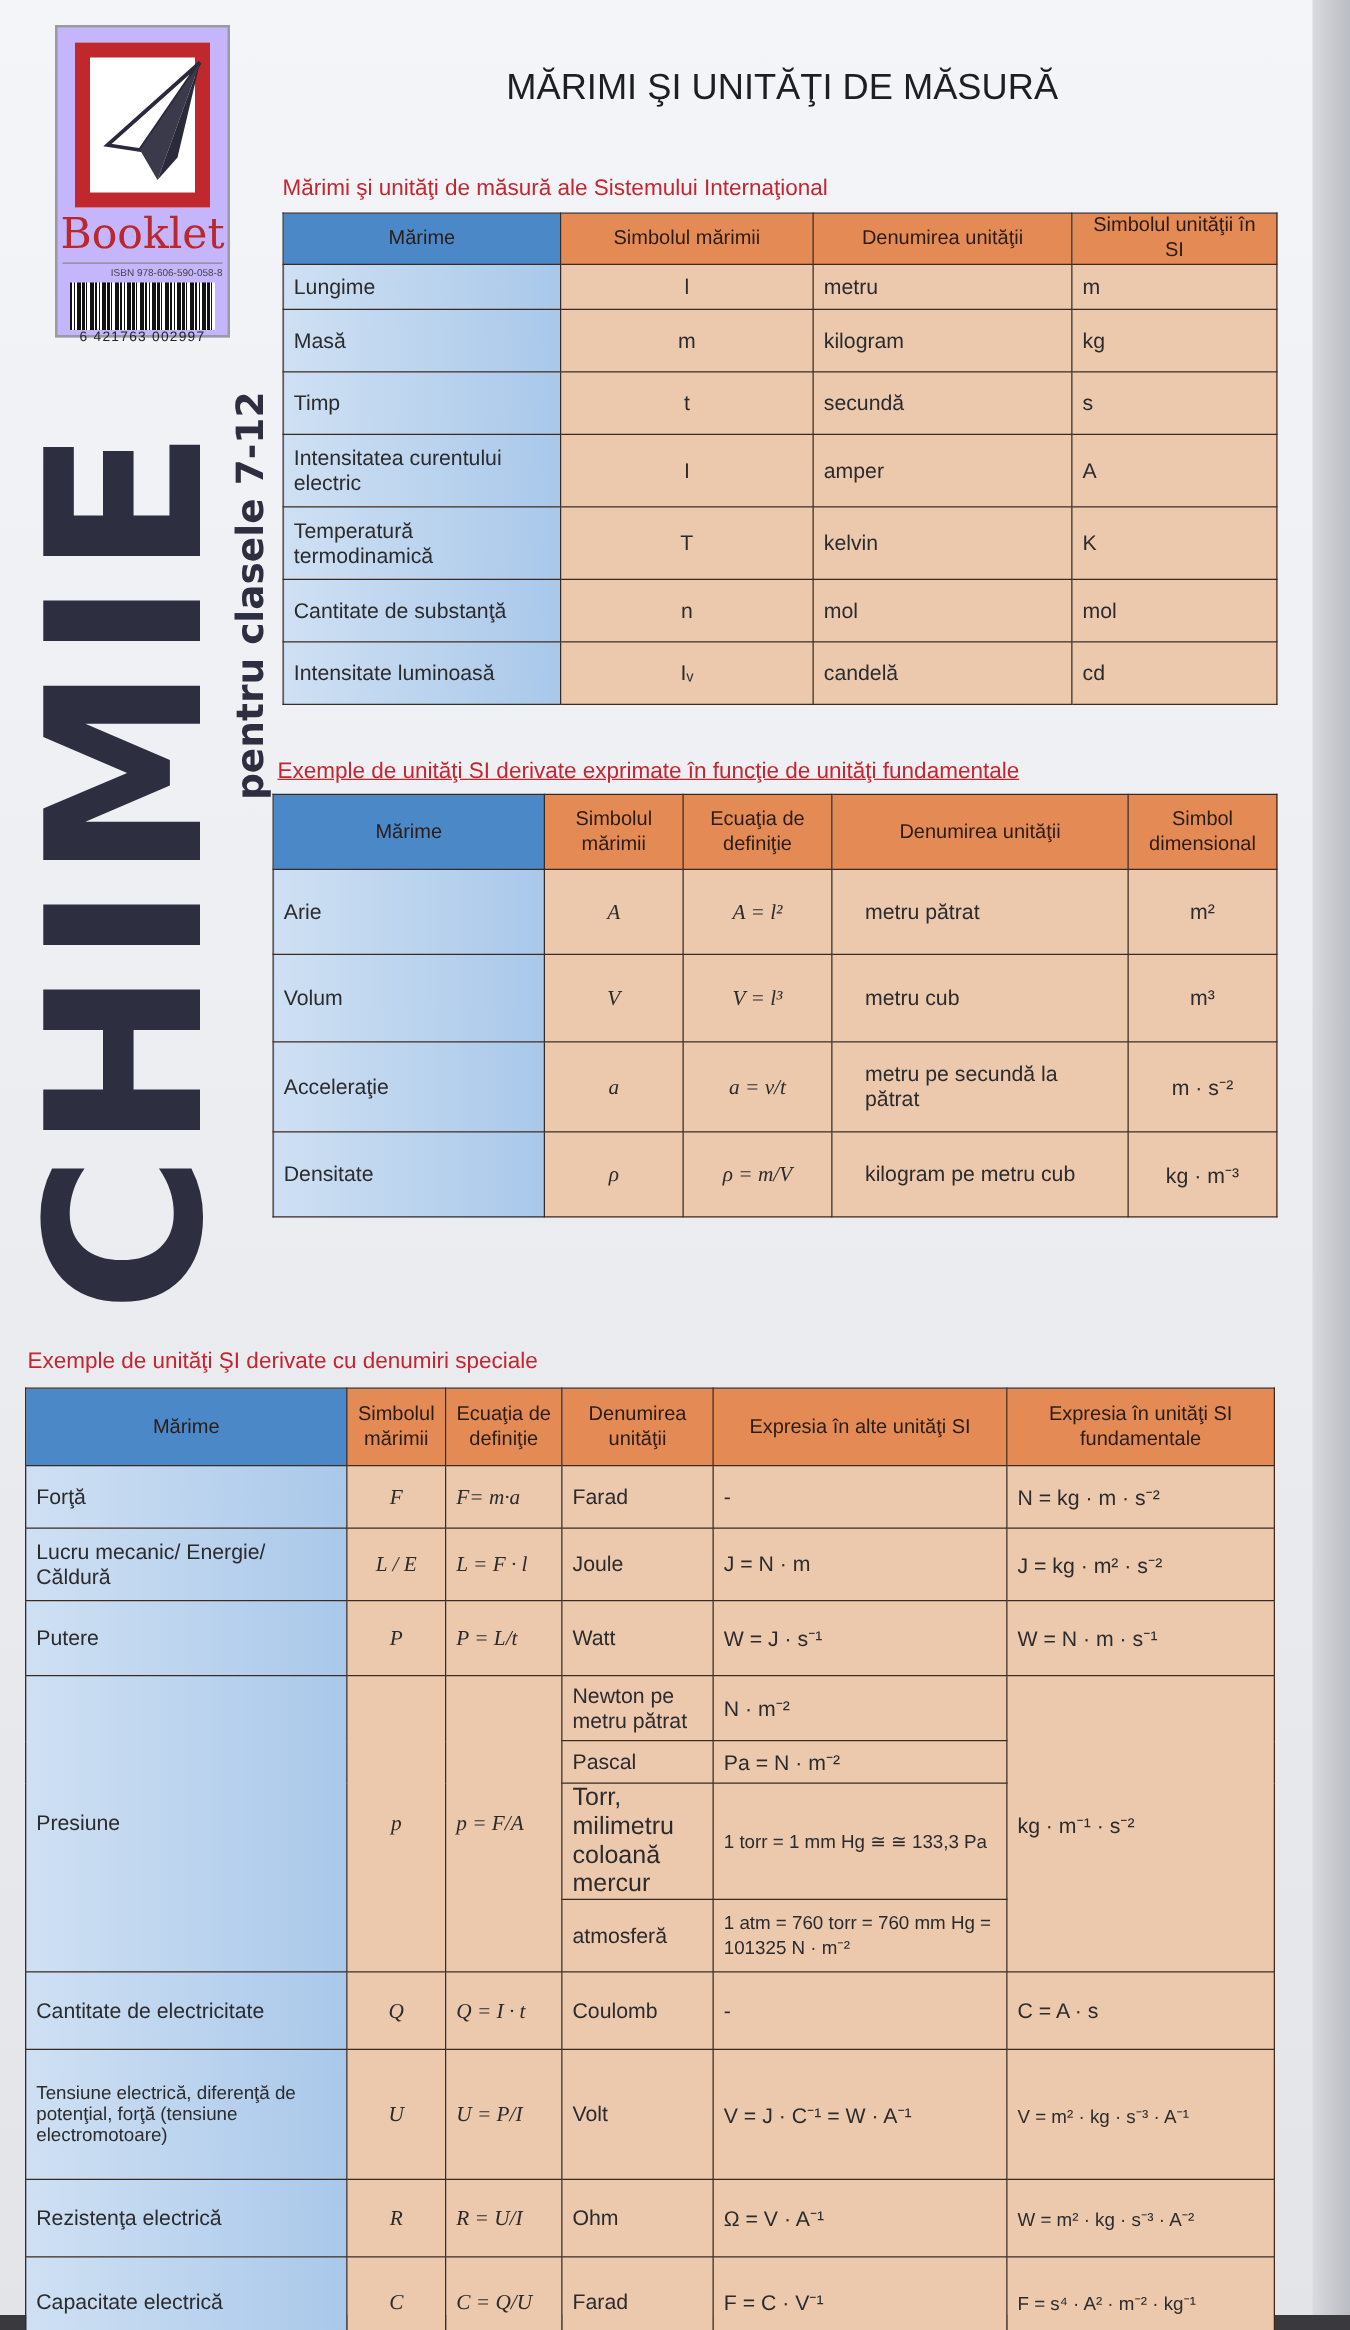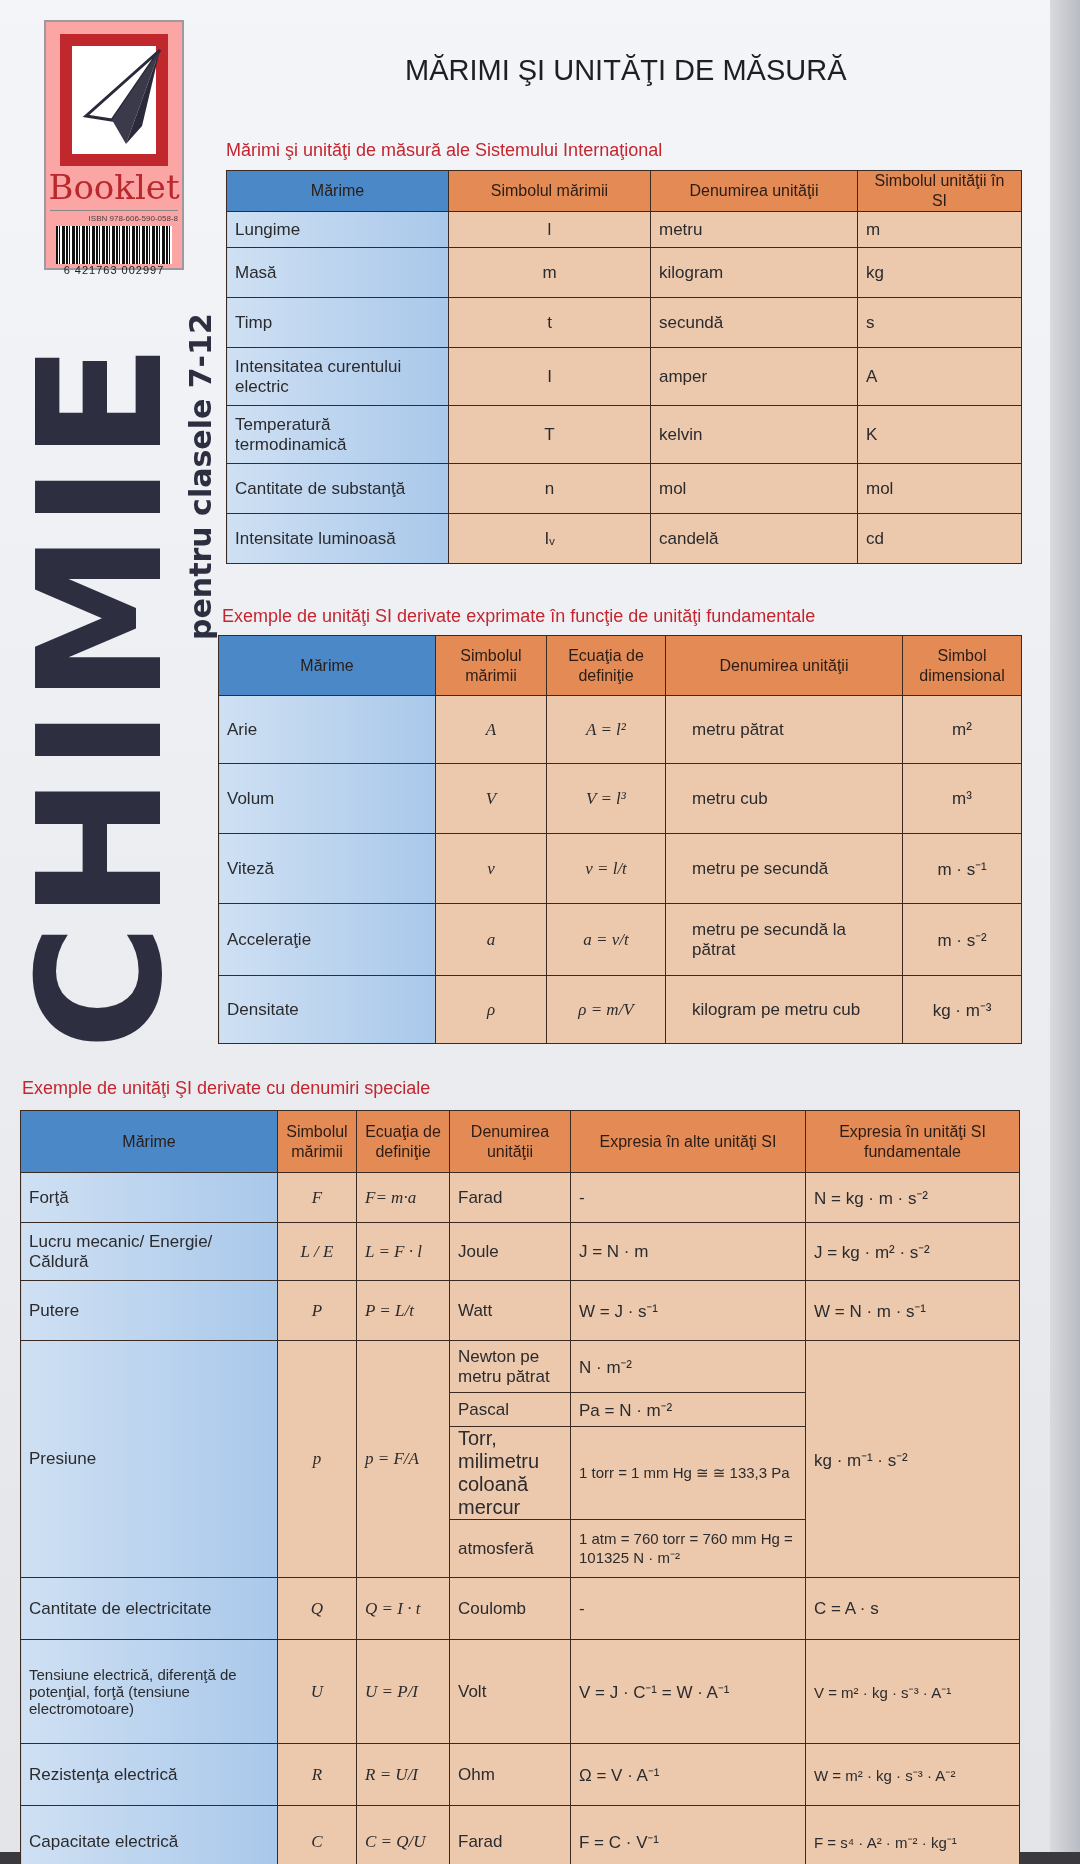--- a/index.html
+++ b/index.html
@@ -5,21 +5,21 @@
   html, body { margin: 0; padding: 0; }
   body {
     width: 1080px; height: 1864px; position: relative; overflow: hidden;
     background: linear-gradient(180deg, #f4f5f8 0%, #eceef2 45%, #e2e4e8 100%);
     font-family: "Liberation Sans", sans-serif; color: #2a2a2e;
   }
   .page-edge { position: absolute; right: 0; top: 0; width: 30px; height: 1864px; background: linear-gradient(90deg, #d8dade, #b9bcc2); }
   .bottom-edge { position: absolute; left: 0; bottom: 0; width: 1080px; height: 12px; background: #3a3a3e; }
 
   
-  .logo-box { position: absolute; left: 44px; top: 20px; width: 140px; height: 250px; border: 2px solid #9a9aa0; background: #fca5a5; box-sizing: border-box; }
+  .logo-box { position: absolute; left: 44px; top: 20px; width: 140px; height: 250px; border: 2px solid #9a9aa0; background: #c4b5fd; box-sizing: border-box; }
   .logo-square { position: absolute; left: 14px; top: 12px; width: 108px; height: 132px; border: 12px solid #c0282d; box-sizing: border-box; background: #fff; }
   .logo-square svg { position: absolute; left: -4px; top: 0px; }
   .logo-text { position: absolute; left: 0; top: 145px; width: 136px; text-align: center; font-family: "DejaVu Serif", serif; font-size: 34px; color: #b8282c; }
   .isbn-area { position: absolute; left: 4px; top: 188px; width: 128px; border-top: 1px solid #888; }
   .isbn-text { font-size: 8px; text-align: right; color: #444; margin-top: 3px; }
   .barcode { height: 38px; margin: 3px 6px 0 6px; background: repeating-linear-gradient(90deg, #111 0 2px, #fff 2px 3px, #111 3px 4px, #fff 4px 6px, #111 6px 9px, #fff 9px 10px); }
   .barcode-num { font-size: 11px; letter-spacing: 1px; text-align: center; font-family: Liberation Sans, sans-serif; color: #222; }
 
   
   .chimie { position: absolute; left: 15px; top: 1050px; transform: rotate(-90deg); transform-origin: 0 0; font-size: 172px; font-weight: bold; color: #2d2f40; letter-spacing: 4px; white-space: nowrap; line-height: 1; font-family: "DejaVu Sans", sans-serif; }
@@ -115,21 +115,21 @@
   </tr>
   <tr style="height:50px">
     <td class="blue">Intensitate luminoasă</td>
     <td class="peach c">Iᵥ</td>
     <td class="peach">candelă</td>
     <td class="peach">cd</td>
   </tr>
 </tbody>
   </table>
 
-<div class="section-title" style="left:222px; top:606px;">Exemple de unităţi SI derivate exprimate în funcţie de unităţi fundamentale</div>
+<div class="section-title" style="left:222px; top:606px;text-decoration:underline;">Exemple de unităţi SI derivate exprimate în funcţie de unităţi fundamentale</div>
 <table id="t2">
   <tbody>
       <tr style="height:60px">
     <th class="blue" style="width:200px">Mărime</th>
     <th style="width:94px">Simbolul mărimii</th>
     <th style="width:102px">Ecuaţia de definiţie</th>
     <th style="width:220px">Denumirea unităţii</th>
     <th>Simbol dimensional</th>
   </tr>
   <tr style="height:68px">
@@ -138,27 +138,20 @@
     <td class="peach c"><i>A = l²</i></td>
     <td class="peach" style="padding-left:26px">metru pătrat</td>
     <td class="peach c">m²</td>
   </tr>
   <tr style="height:70px">
     <td class="blue">Volum</td>
     <td class="peach c"><i>V</i></td>
     <td class="peach c"><i>V = l³</i></td>
     <td class="peach" style="padding-left:26px">metru cub</td>
     <td class="peach c">m³</td>
-  </tr>
-  <tr style="height:70px">
-    <td class="blue">Viteză</td>
-    <td class="peach c"><i>v</i></td>
-    <td class="peach c"><i>v = l/t</i></td>
-    <td class="peach" style="padding-left:26px">metru pe secundă</td>
-    <td class="peach c">m · s⁻¹</td>
   </tr>
   <tr style="height:72px">
     <td class="blue">Acceleraţie</td>
     <td class="peach c"><i>a</i></td>
     <td class="peach c"><i>a = v/t</i></td>
     <td class="peach" style="padding-left:26px">metru pe secundă la pătrat</td>
     <td class="peach c">m · s⁻²</td>
   </tr>
   <tr style="height:68px">
     <td class="blue">Densitate</td>

